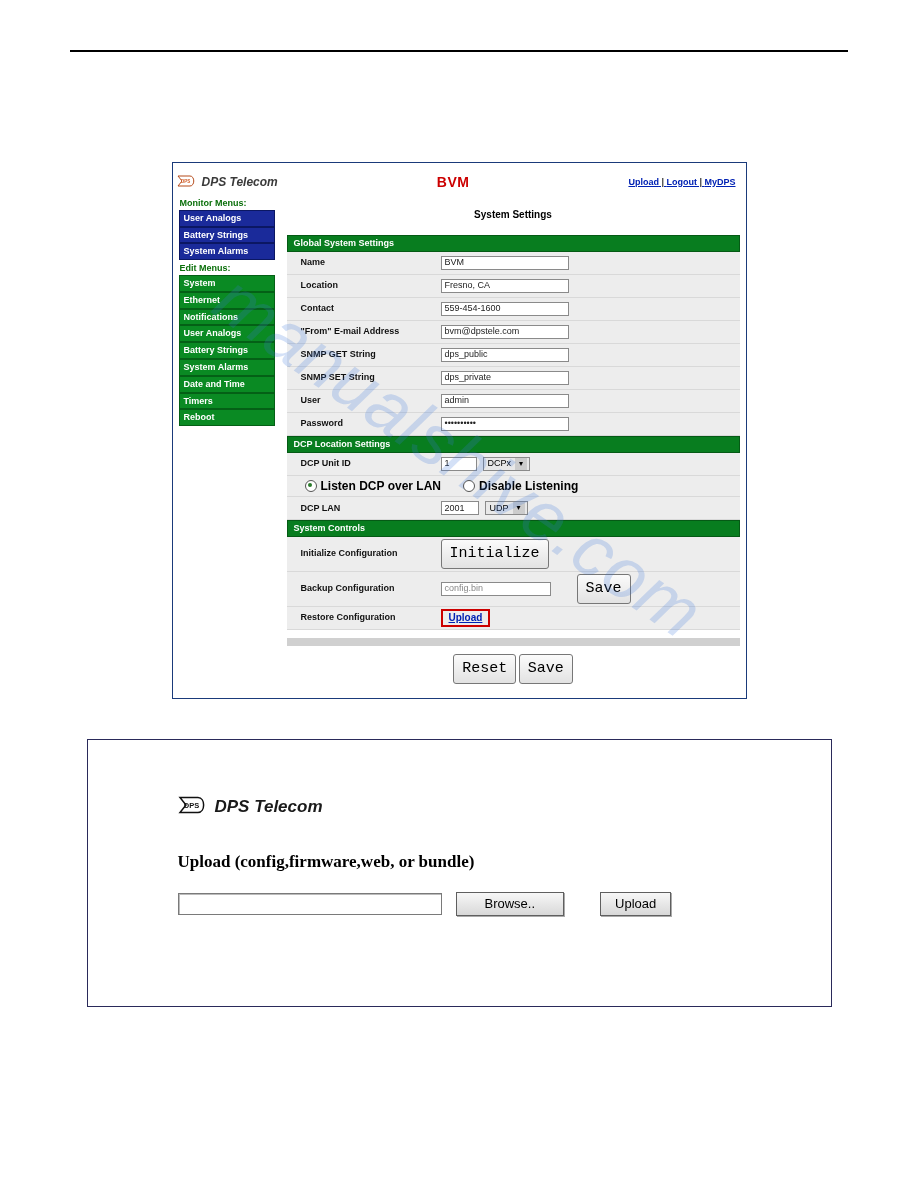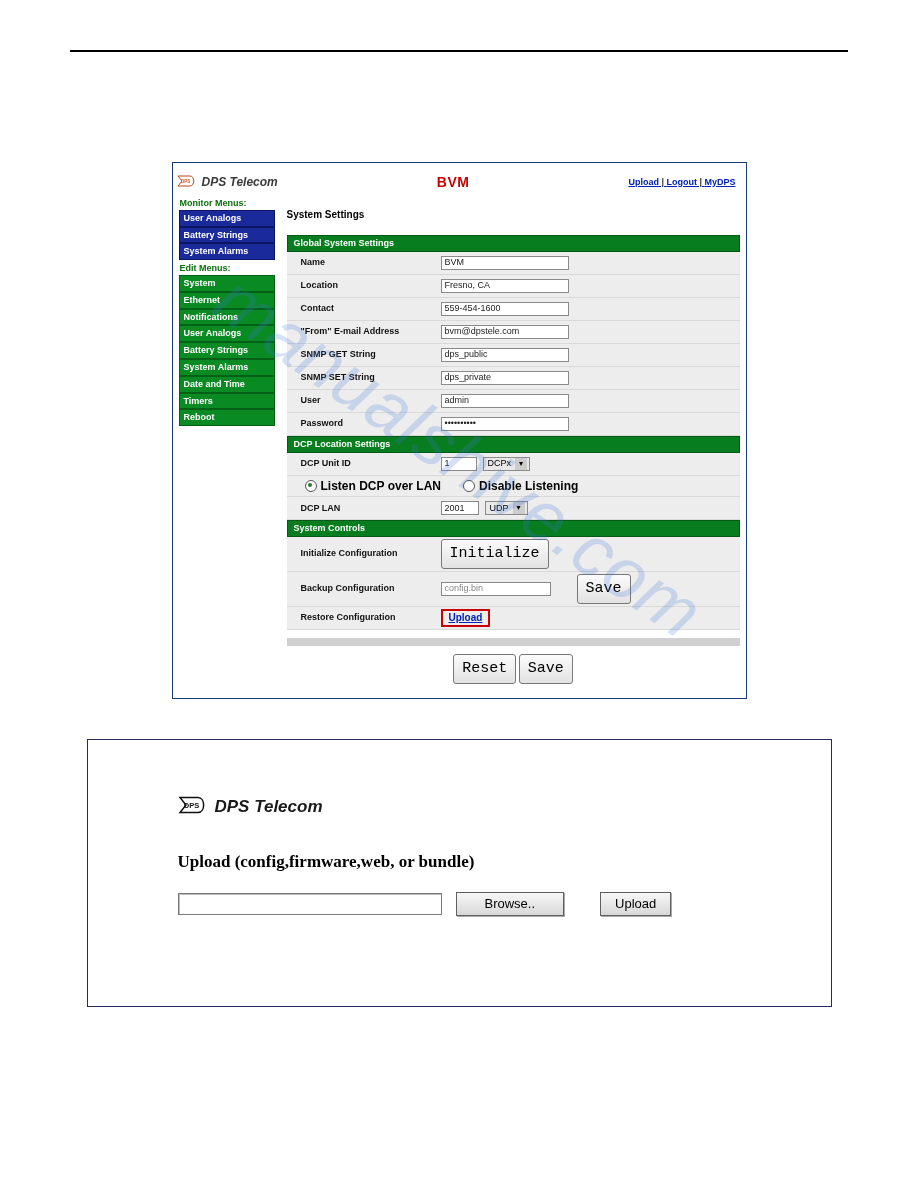--- a/index.html
+++ b/index.html
@@ -88,21 +88,21 @@
     background: #0a8a23;
     color: #fff;
     border: 1px solid #046016;
     font-weight: bold;
     font-size: 9px;
     padding: 2px 4px;
     margin-bottom: 0;
   }
   .content { flex: 1; }
   .section-title {
-    text-align: left;
+    text-align: center;
     font-weight: bold;
     font-size: 10px;
     margin: 14px 0 14px 0;
   }
   .section-bar {
     background: #087d1f;
     color: #fff;
     font-weight: bold;
     font-size: 9px;
     padding: 2px 6px;

